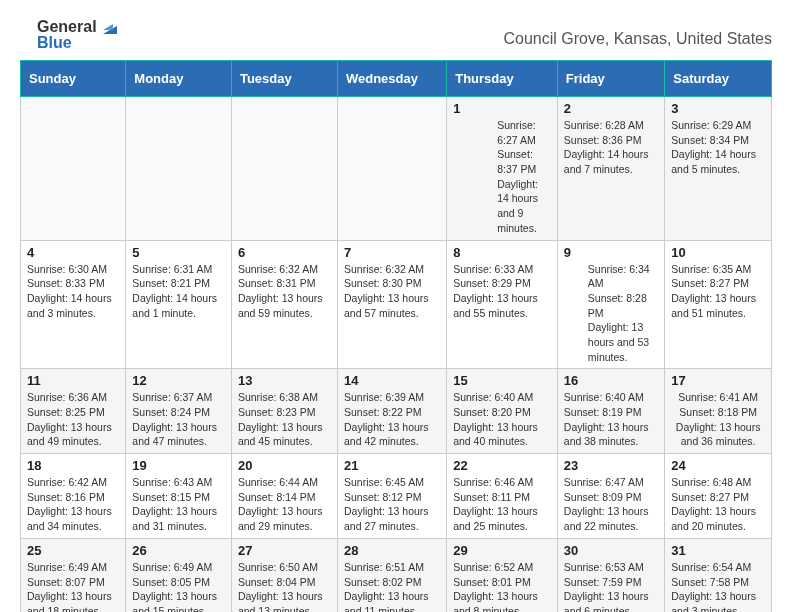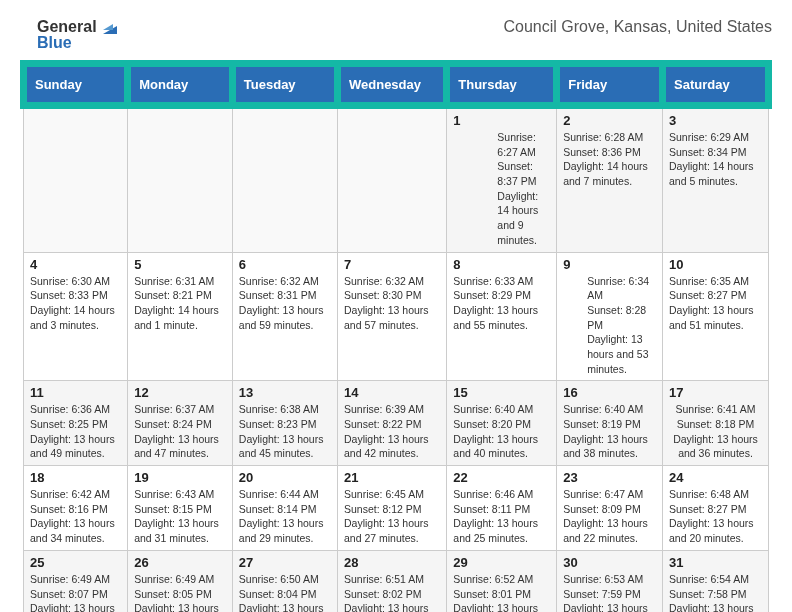--- a/index.html
+++ b/index.html
@@ -31,33 +31,33 @@
     }
     .logo-general { color: #333; font-size: 16px; font-weight: bold; }
     .logo-blue { color: #2a6db5; font-size: 16px; font-weight: bold; }
     .logo-icon {
       width: 22px;
       height: 22px;
       margin-left: 2px;
     }
     .title-area { text-align: right; }
     .month-title { font-size: 36px; color: #333; font-weight: normal; }
-    .location-title { font-size: 16px; color: #555; margin-top: 2px; }
+    .location-title { font-size: 16px; color: #555; margin-top: 14px; }
     .calendar-table {
       width: 100%;
       border-collapse: collapse;
       margin-top: 6px;
     }
     .calendar-table th {
       background-color: #2a6db5;
       color: #fff;
       text-align: left;
       padding: 10px 8px;
       font-size: 13px;
-      border: 7px solid #14b8a6;
+      border: 1px solid #14b8a6;
     }
     .calendar-table td {
       vertical-align: top;
       border: 1px solid #ccc;
       padding: 4px 6px;
       width: 113px;
       min-height: 80px;
       background: #fff;
       font-size: 11px;
       color: #333;

